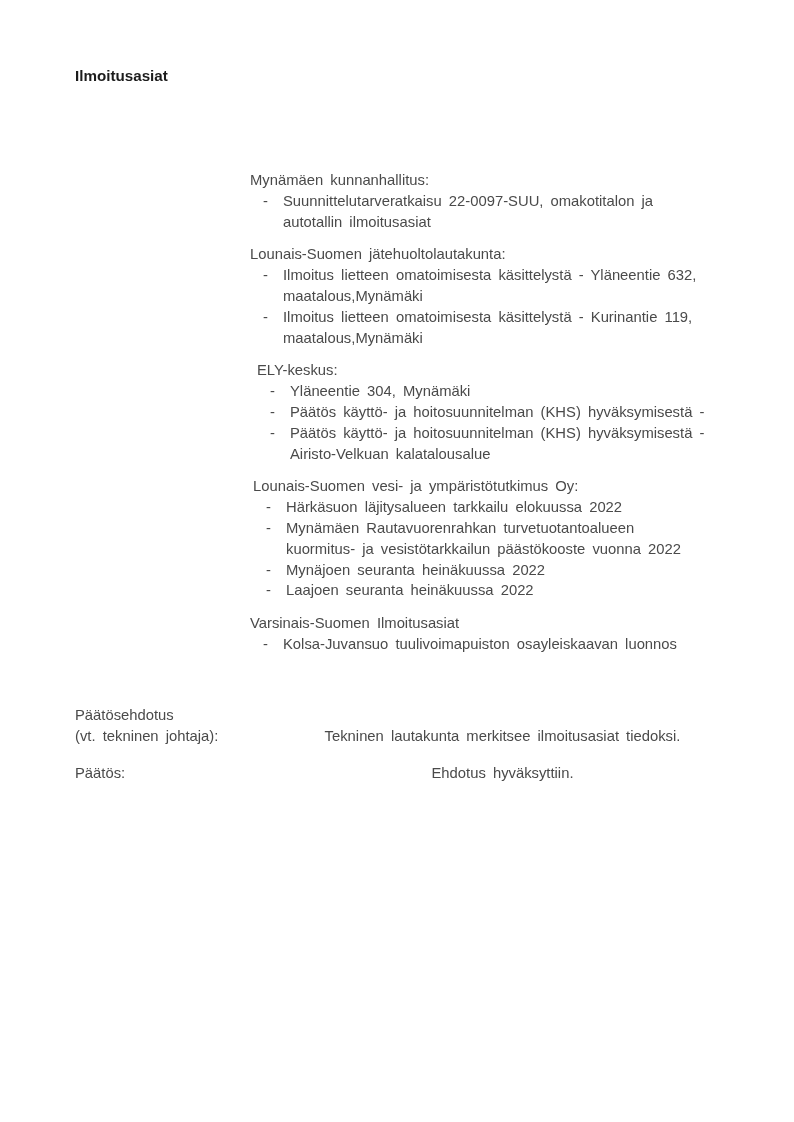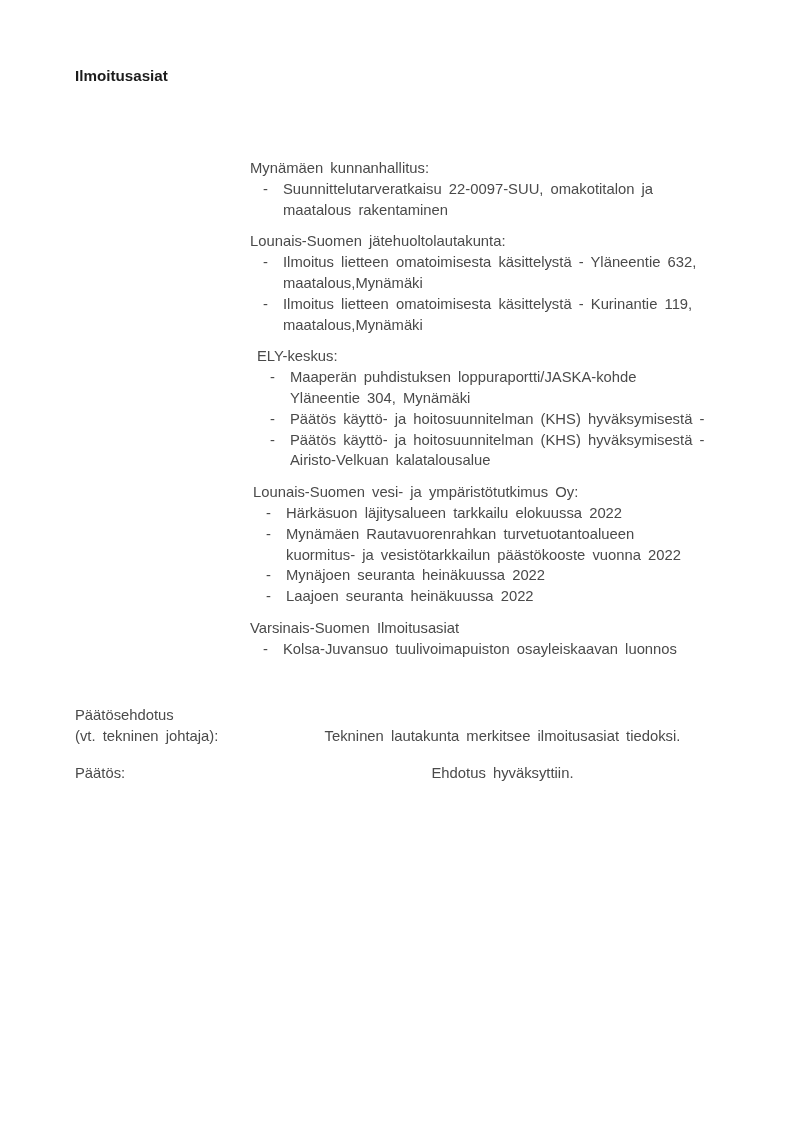--- a/index.html
+++ b/index.html
@@ -35,21 +35,21 @@
     top: 107px;
     white-space: nowrap;
   }
   .content {
     position: absolute;
     left: 250px;
     top: 158px;
     width: 510px;
   }
   .sec {
-    margin: 0 0 11px 0;
+    margin: 12px 0 11px 0;
   }
   .sec-h {
     white-space: nowrap;
   }
   .ind3 { margin-left: 3px; }
   .ind7 { margin-left: 7px; }
   .bullet {
     display: flex;
     padding-left: 13px;
   }
@@ -95,21 +95,21 @@
   <h1 class="doc-title">Ilmoitusasiat</h1>
 
   <div class="content">
 
     <section class="sec">
       <div class="sec-h">Mynämäen kunnanhallitus:</div>
       <div class="bullet">
         <span class="dash">-</span>
         <div class="bl">
           <div class="line">Suunnittelutarveratkaisu 22-0097-SUU, omakotitalon ja</div>
-          <div class="line">maatalous rakentaminen</div>
+          <div class="line">autotallin ilmoitusasiat</div>
         </div>
       </div>
     </section>
 
     <section class="sec">
       <div class="sec-h">Lounais-Suomen jätehuoltolautakunta:</div>
       <div class="bullet">
         <span class="dash">-</span>
         <div class="bl">
           <div class="line">Ilmoitus lietteen omatoimisesta käsittelystä - Yläneentie 632,</div>
@@ -123,21 +123,20 @@
           <div class="line">maatalous,Mynämäki</div>
         </div>
       </div>
     </section>
 
     <section class="sec ind7">
       <div class="sec-h">ELY-keskus:</div>
       <div class="bullet">
         <span class="dash">-</span>
         <div class="bl">
-          <div class="line">Maaperän puhdistuksen loppuraportti/JASKA-kohde</div>
           <div class="line">Yläneentie 304, Mynämäki</div>
         </div>
       </div>
       <div class="bullet">
         <span class="dash">-</span>
         <div class="bl">
           <div class="line">Päätös käyttö- ja hoitosuunnitelman (KHS) hyväksymisestä -</div>
         </div>
       </div>
       <div class="bullet">

